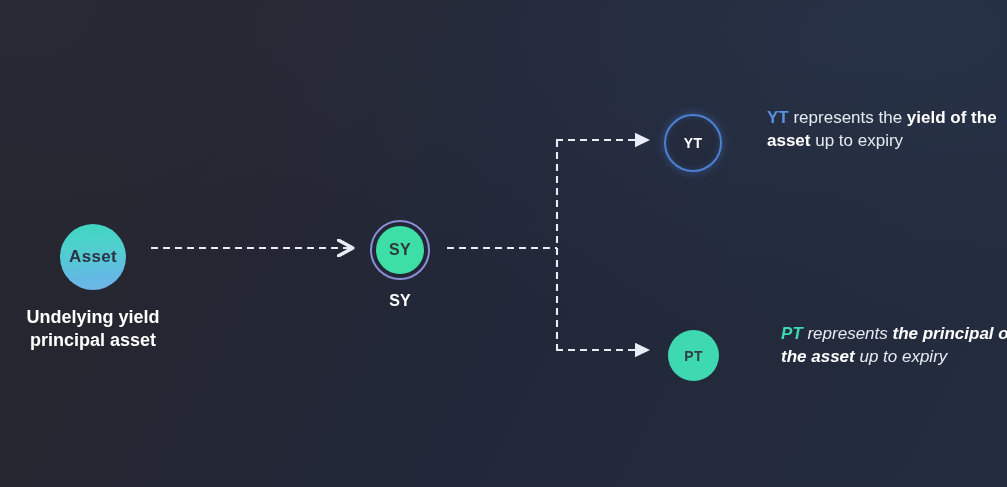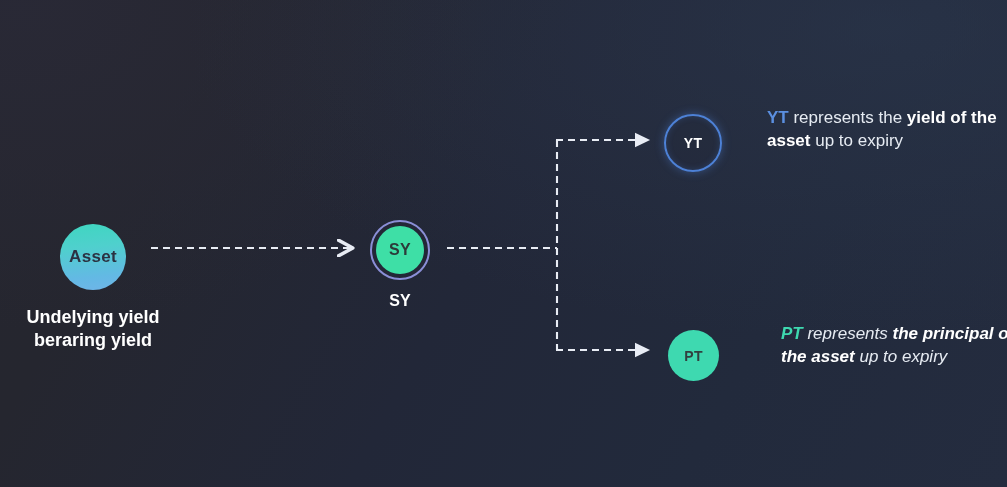--- a/index.html
+++ b/index.html
@@ -139,21 +139,21 @@
     <line x1="557" y1="140" x2="557" y2="350" stroke="#e8ecf4" stroke-width="2.1" stroke-dasharray="7 5"></line>
 
     <line x1="556" y1="140" x2="648" y2="140" stroke="#e8ecf4" stroke-width="2.1" stroke-dasharray="7 5" marker-end="url(#tri)"></line>
 
     <line x1="556" y1="350" x2="648" y2="350" stroke="#e8ecf4" stroke-width="2.1" stroke-dasharray="7 5" marker-end="url(#tri)"></line>
   </svg>
 
   <div class="node node-asset">Asset</div>
   <div class="under-label label-asset">
     <div>Undelying yield</div>
-    <div>beraring yield</div>
+    <div>principal asset</div>
   </div>
 
   <div class="node-sy-ring"></div>
   <div class="node node-sy">SY</div>
   <div class="under-label label-sy">SY</div>
 
   <div class="node node-yt">YT</div>
 
   <div class="node node-pt">PT</div>
 

